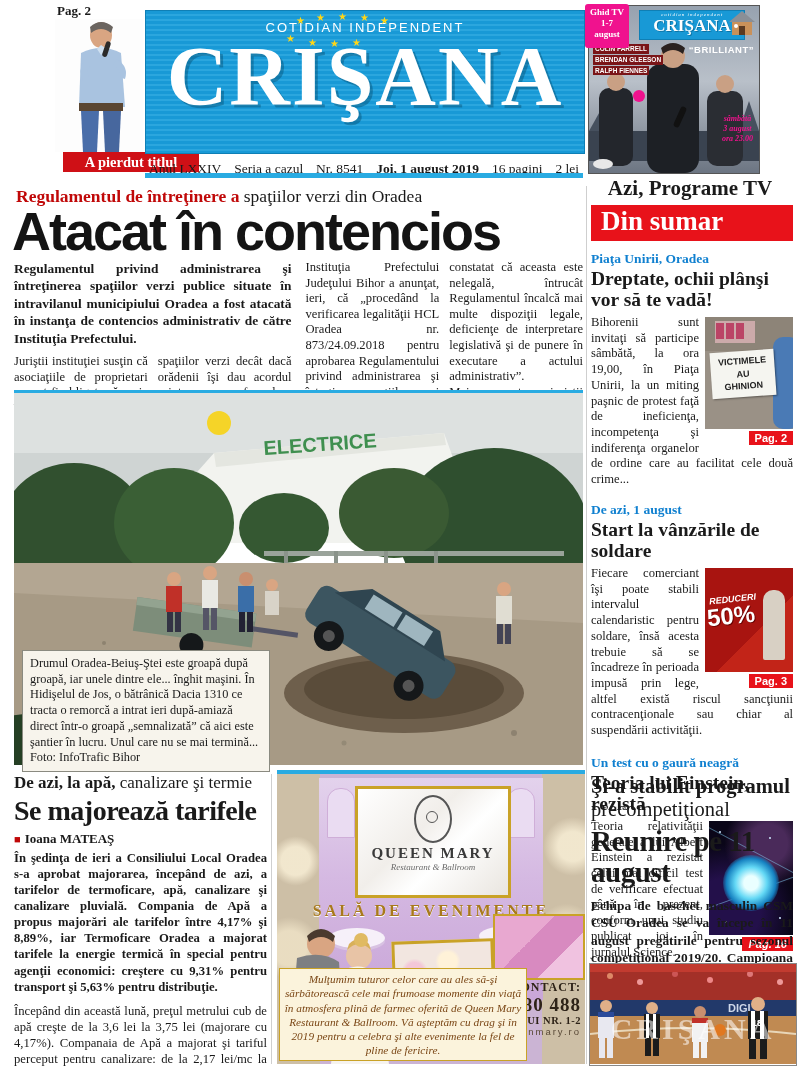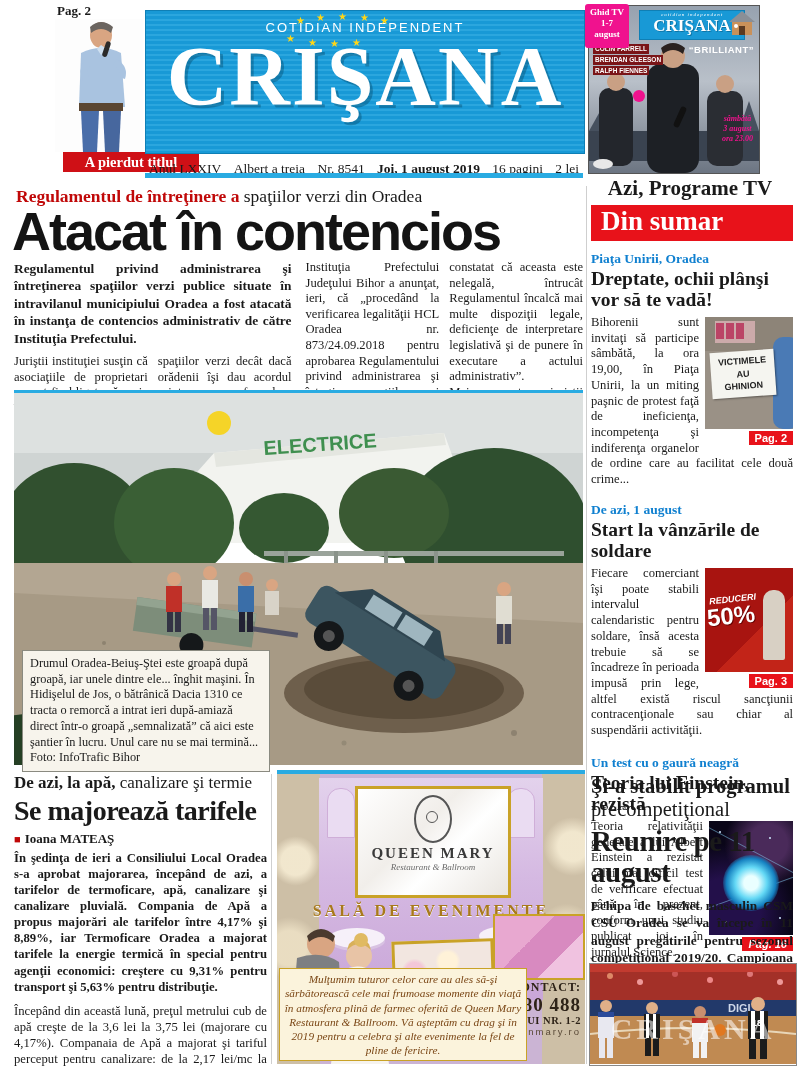--- a/index.html
+++ b/index.html
@@ -190,21 +190,21 @@
     <span class="star" style="left:214px;top:1px">★</span>
     <span class="star" style="left:234px;top:4px">★</span>
     <span class="star" style="left:140px;top:22px">★</span>
     <span class="star" style="left:162px;top:26px">★</span>
     <span class="star" style="left:184px;top:27px">★</span>
     <span class="star" style="left:206px;top:26px">★</span>
     <div class="abs brand">CRIŞANA</div>
   </div>
   <div class="abs issuerow">
     <span>Anul LXXIV</span>
-    <span>Albert a treia</span>
+    <span>Seria a cazul</span>
     <span>Nr. 8541</span>
     <span class="b">Joi, 1 august 2019</span>
     <span>16 pagini</span>
     <span>2 lei</span>
   </div>
   <div class="abs cyanrule"></div>
 
   <div class="abs poster">
     <svg class="abs" style="left:0;top:30px" width="170" height="137" viewBox="0 0 170 137">
       <rect x="0" y="95" width="170" height="30" fill="#3a4350"></rect>

